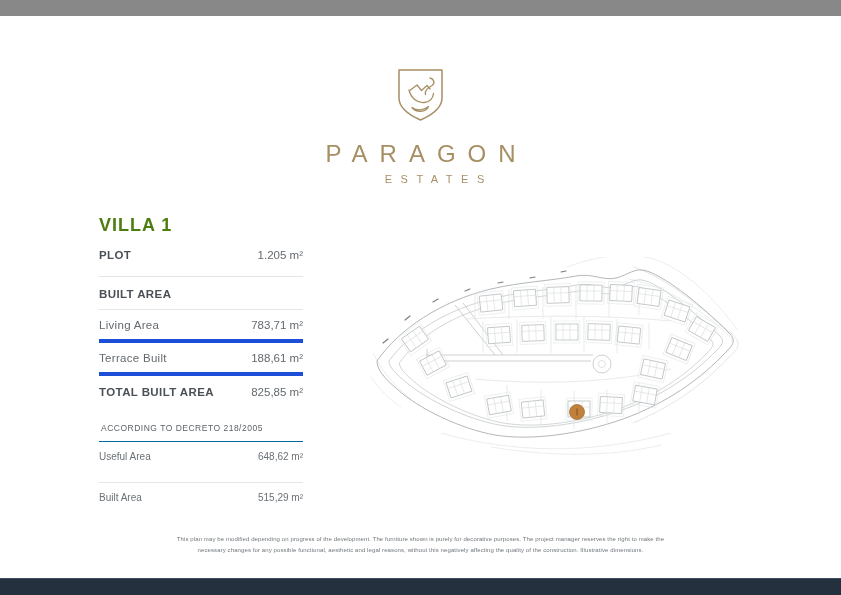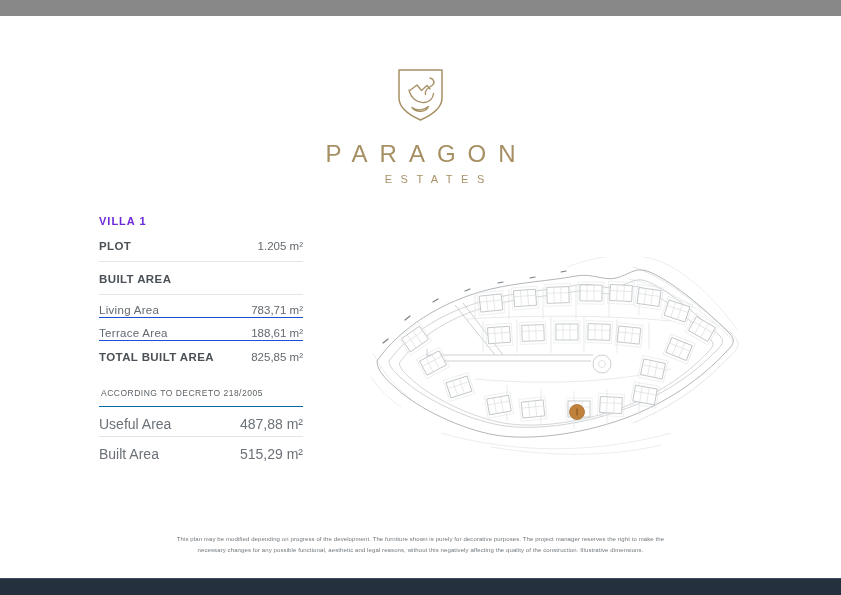--- a/index.html
+++ b/index.html
@@ -17,34 +17,34 @@
     color:#a68f63;
   }
   .brand-tagline {
     position:absolute; top:157px; left:14px; width:100%;
     text-align:center; font-size:11px; font-weight:400;
     letter-spacing:8.5px; padding-left:8.5px; box-sizing:border-box;
     color:#a89169;
   }
   
   .panel { position:absolute; left:99px; top:199px; width:204px; }
-  .panel-title { font-size:11px; font-weight:bold; letter-spacing:1px; color:#6d28d9; }
+  .panel-title { font-size:18px; font-weight:bold; letter-spacing:1px; color:#4d7c0f; }
   .row { display:flex; justify-content:space-between; align-items:baseline; }
   .b   { font-weight:bold; color:#4a5056; letter-spacing:0.4px; }
   .lab { color:#63696e; letter-spacing:0.3px; }
   .val { color:#63696e; }
   .fs11 { font-size:11.5px; }
-  .r-plot    { margin-top:13px; padding-bottom:9px; border-bottom:1px solid #e3e5e7; }
+  .r-plot    { margin-top:13px; padding-bottom:15px; border-bottom:1px solid #e3e5e7; }
   .r-heading { padding:11px 0 9px; border-bottom:1px solid #e3e5e7; }
-  .r-mid     { padding:9px 0 1px;  border-bottom:1px solid #1d4ed8; }
+  .r-mid     { padding:9px 0 8px;  border-bottom:4px solid #1d4ed8; }
   .r-total   { padding-top:10px;text-align:right; }
   .decreto   { margin-top:25px; }
   .dec-heading { font-size:8.5px; color:#5c6267; letter-spacing:0.5px;
                  padding:0 0 8px 2px; border-bottom:1px solid #0369a1; }
-  .r-small   { font-size:14px; padding:9px 0 4px; }
+  .r-small   { font-size:10px; padding:9px 0 20px; }
   .r-small-b { border-bottom:1px solid #e3e5e7; }
   .dec-lab { color:#6b7176; } .dec-val { color:#6b7176; }
   
   .site-plan { position:absolute; left:371px; top:241px; width:378px; height:198px; }
   
   .disclaimer {
     position:absolute; top:518px; left:50%; transform:translateX(-50%);
     width:502px; text-align:center; font-size:6px; line-height:11px;
     color:#71777c; letter-spacing:0.1px;
   }
@@ -81,34 +81,34 @@
     <div class="row r-heading fs11">
       <span class="b">BUILT AREA</span>
     </div>
 
     <div class="row r-mid fs11">
       <span class="lab">Living Area</span>
       <span class="val">783,71 m²</span>
     </div>
 
     <div class="row r-mid fs11">
-      <span class="lab">Terrace Area</span>
+      <span class="lab">Terrace Built</span>
       <span class="val">188,61 m²</span>
     </div>
 
     <div class="row r-total fs11">
       <span class="b">TOTAL BUILT AREA</span>
       <span class="val">825,85 m²</span>
     </div>
 
     <div class="decreto">
       <div class="dec-heading">ACCORDING TO DECRETO 218/2005</div>
       <div class="row r-small r-small-b">
         <span class="dec-lab">Useful Area</span>
-        <span class="dec-val">487,88 m²</span>
+        <span class="dec-val">648,62 m²</span>
       </div>
       <div class="row r-small">
         <span class="dec-lab">Built Area</span>
         <span class="dec-val">515,29 m²</span>
       </div>
     </div>
   </div>
 
   <svg class="site-plan" viewBox="0 0 378 198" fill="none">
     <defs>

